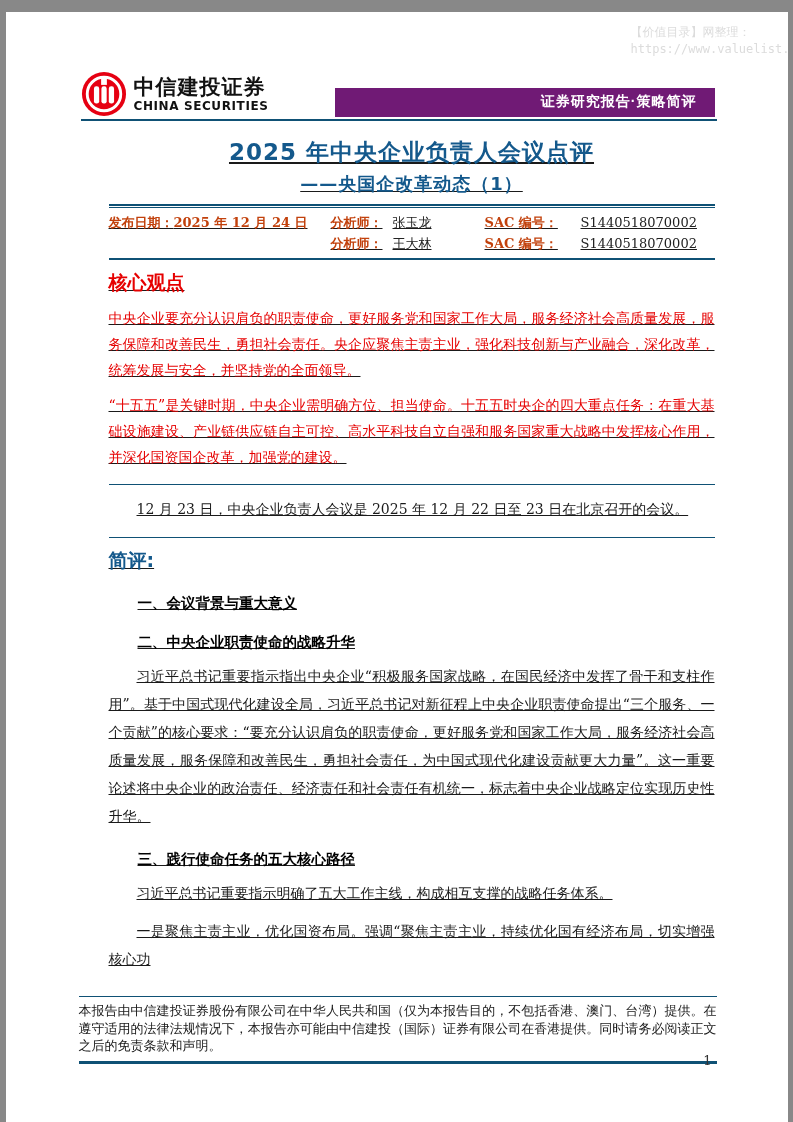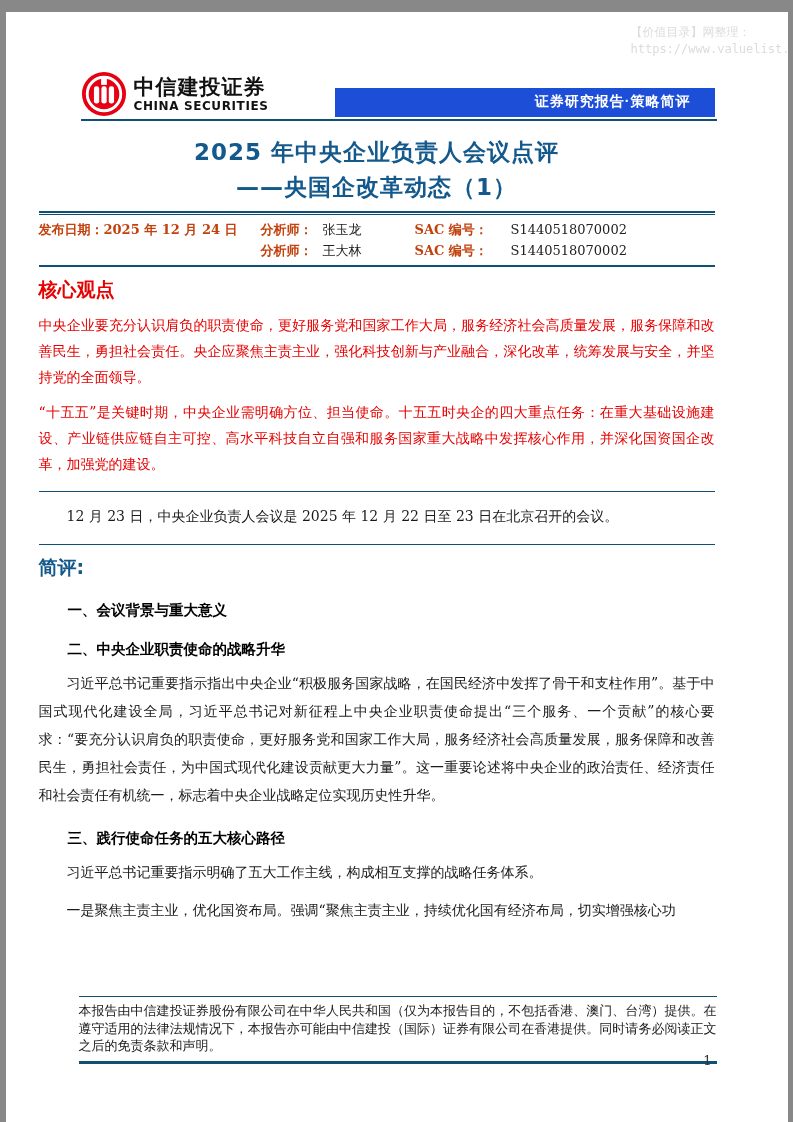--- a/index.html
+++ b/index.html
@@ -5,21 +5,21 @@
   * { margin: 0; padding: 0; box-sizing: border-box; }
   body { background: #888; font-family: "DejaVu Serif", "Liberation Serif", serif; }
   .page {
     position: relative;
     width: 782px; height: 1122px;
     margin: 12px auto;
     background: #ffffff;
     color: #1a1a1a;
     overflow: hidden;
   }
-  .content { padding: 0 73px 0 33px; }
+  .content { padding: 0 73px 0 103px; text-decoration: underline; }
 
   
   .watermark {
     position: absolute; top: 12px; left: 625px;
     font-family: "DejaVu Sans Mono", "Liberation Mono", monospace;
     font-size: 12px; line-height: 17px; color: #dcdcdc;
     white-space: nowrap;
   }
 
   
@@ -27,42 +27,42 @@
     display: flex; align-items: flex-end;
     padding: 55px 73px 0 75px; height: 105px;
   }
   .logo-block { display: flex; align-items: center; width: 228px; flex: 0 0 auto; }
   .logo-icon { width: 46px; height: 46px; flex: 0 0 auto; }
   .logo-text { margin-left: 7px; font-family: "DejaVu Sans", "Liberation Sans", sans-serif; }
   .logo-cn { font-size: 21px; font-weight: bold; color: #111; letter-spacing: 1px; line-height: 24px; }
   .logo-en { font-size: 12px; font-weight: bold; color: #111; letter-spacing: 0.6px; line-height: 14px; }
   .banner {
     flex: 1 1 auto; margin-left: 26px;
-    background: #1d4ed8; color: #ffffff;
+    background: #701a75; color: #ffffff;
     font-family: Liberation Sans, sans-serif;
     font-size: 14px; font-weight: bold;
-    text-align: right; padding: 5px 24px 5px 0; height: 29px;
+    text-align: right; padding: 5px 18px 5px 0; height: 29px;
     letter-spacing: 1px;
   }
   .header-rule { margin: 2px 71px 0 75px; border-top: 2px solid #0f5175; }
   .report-type {
     text-align: right; padding: 8px 78px 0 0;
     font-size: 13px; color: #2f6e9e; letter-spacing: 1px;
   }
 
   
   .title-main {
     text-align: center; margin-top: 16px;
     font-family: "DejaVu Sans", "Liberation Sans", sans-serif;
     font-size: 23px; font-weight: bold; color: #14598c; letter-spacing: 1px;
   }
   .title-sub {
     text-align: center; margin-top: 4px;
     font-family: "DejaVu Sans", "Liberation Sans", sans-serif;
-    font-size: 23px; font-weight: bold; color: #14598c; letter-spacing: 1px;
+    font-size: 18px; font-weight: bold; color: #14598c; letter-spacing: 1px;
   }
 
   
   .double-rule { margin-top: 8px; height: 4px; border-top: 2px solid #0f5175; border-bottom: 1px solid #0f5175; }
   .meta { border-bottom: 2px solid #0f5175; padding: 4px 0 4px; font-size: 13px; }
   .meta-row { display: grid; grid-template-columns: 222px 62px 92px 96px 1fr; line-height: 21px; }
   .meta-label { font-weight: bold; color: #c2410c; }
   .meta-val { color: #222; }
 
   

